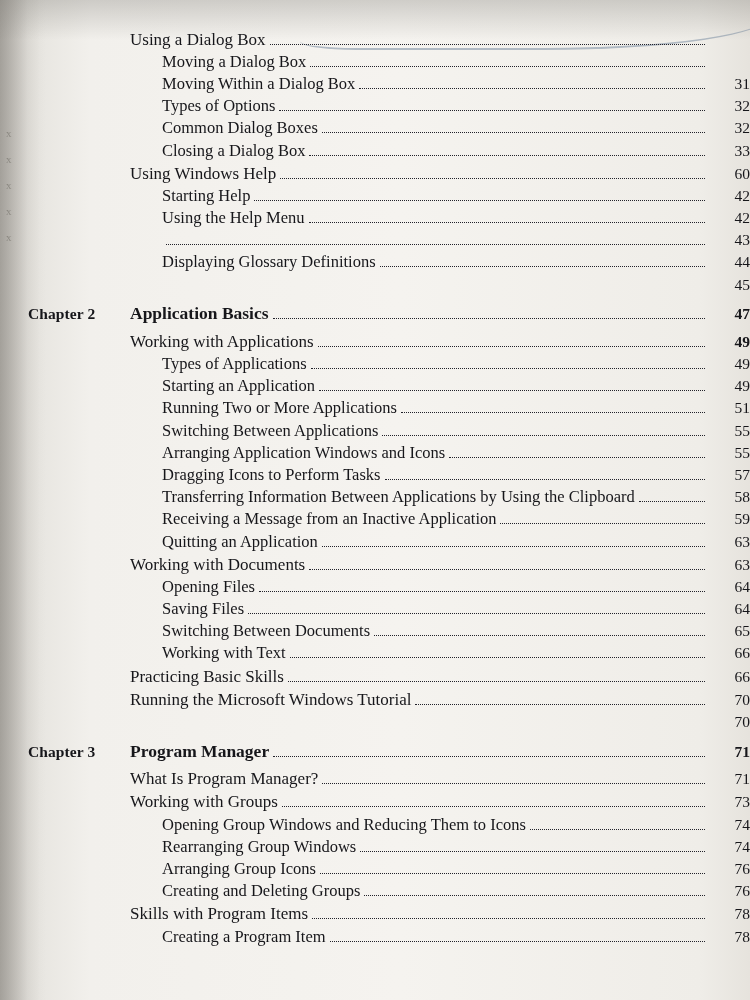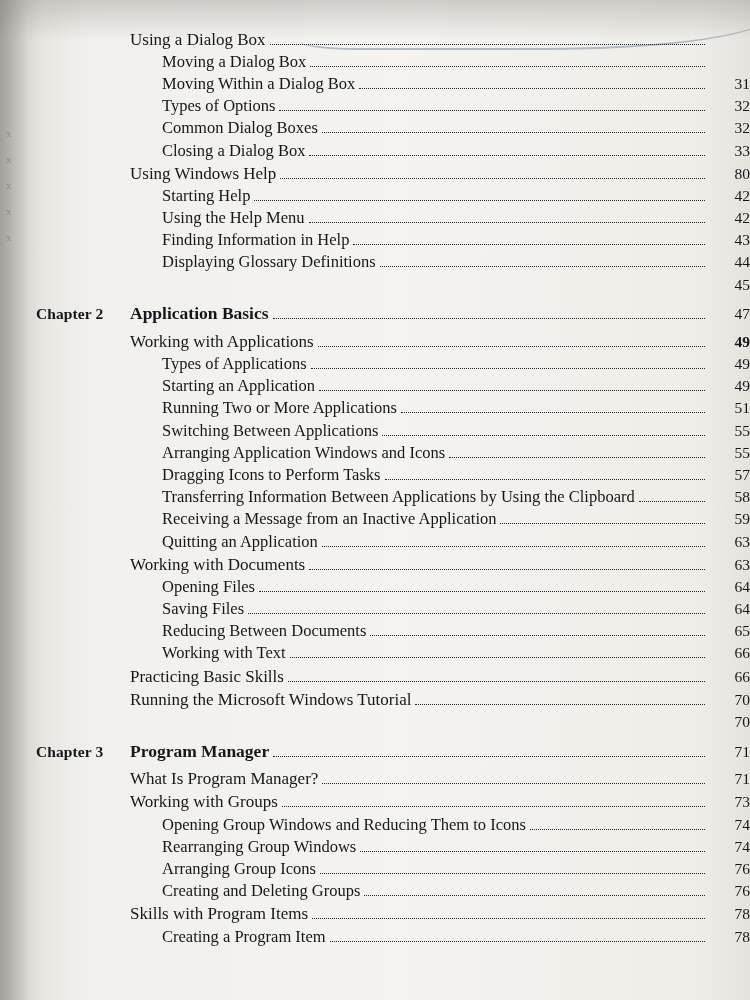--- a/index.html
+++ b/index.html
@@ -72,21 +72,21 @@
     align-items: baseline;
     font-size: 16.5px;
     color: #16161a;
     line-height: 1.0;
     padding: 2.6px 0;
   }
   .chap-col {
     width: 130px;
     flex: 0 0 130px;
     text-align: left;
-    padding-left: 36px;
+    padding-left: 28px;
     box-sizing: border-box;
     font-weight: bold;
     font-size: 15.5px;
     letter-spacing: 0.1px;
   }
   .title-wrap {
     flex: 1 1 auto;
     display: flex;
     align-items: baseline;
     min-width: 0;
@@ -110,21 +110,21 @@
   .lvl2 .title-wrap { padding-left: 32px; }
 
   .lvl1 .chap-col { }
   .row.lvl1 .title-wrap > .t { font-size: 17px; }
   .row.lvl2 .title-wrap > .t { font-size: 16.5px; }
   .row.chapter .title-wrap > .t {
     font-weight: bold;
     font-size: 17.5px;
     text-align: center;
   }
-  .row.chapter .pg { font-weight: normal; }
+  .row.chapter .pg { font-weight: bold; }
   .row.bold-page .pg { font-weight: bold; }
   .row.chapter { padding-top: 9px; padding-bottom: 7px; }
   .t { white-space: nowrap; }
 </style>
 </head>
 <body>
 
 <div id="page">
   <div class="book-edge"></div>
   <div class="left-marks">
@@ -183,42 +183,41 @@
           <span class="leader"></span>
         </div>
         <div class="pg">33</div>
       </div>
       <div class="row lvl1">
         <div class="chap-col"></div>
         <div class="title-wrap">
           <span class="t">Using Windows Help</span>
           <span class="leader"></span>
         </div>
-        <div class="pg">80</div>
+        <div class="pg">60</div>
       </div>
       <div class="row lvl2">
         <div class="chap-col"></div>
         <div class="title-wrap">
           <span class="t">Starting Help</span>
           <span class="leader"></span>
         </div>
         <div class="pg">42</div>
       </div>
       <div class="row lvl2">
         <div class="chap-col"></div>
         <div class="title-wrap">
           <span class="t">Using the Help Menu</span>
           <span class="leader"></span>
         </div>
         <div class="pg">42</div>
       </div>
       <div class="row lvl2">
         <div class="chap-col"></div>
         <div class="title-wrap">
-          <span class="t">Finding Information in Help</span>
           <span class="leader"></span>
         </div>
         <div class="pg">43</div>
       </div>
       <div class="row lvl2">
         <div class="chap-col"></div>
         <div class="title-wrap">
           <span class="t">Displaying Glossary Definitions</span>
           <span class="leader"></span>
         </div>
@@ -340,21 +339,21 @@
         <div class="chap-col"></div>
         <div class="title-wrap">
           <span class="t">Saving Files</span>
           <span class="leader"></span>
         </div>
         <div class="pg">64</div>
       </div>
       <div class="row lvl2">
         <div class="chap-col"></div>
         <div class="title-wrap">
-          <span class="t">Reducing Between Documents</span>
+          <span class="t">Switching Between Documents</span>
           <span class="leader"></span>
         </div>
         <div class="pg">65</div>
       </div>
       <div class="row lvl2">
         <div class="chap-col"></div>
         <div class="title-wrap">
           <span class="t">Working with Text</span>
           <span class="leader"></span>
         </div>

